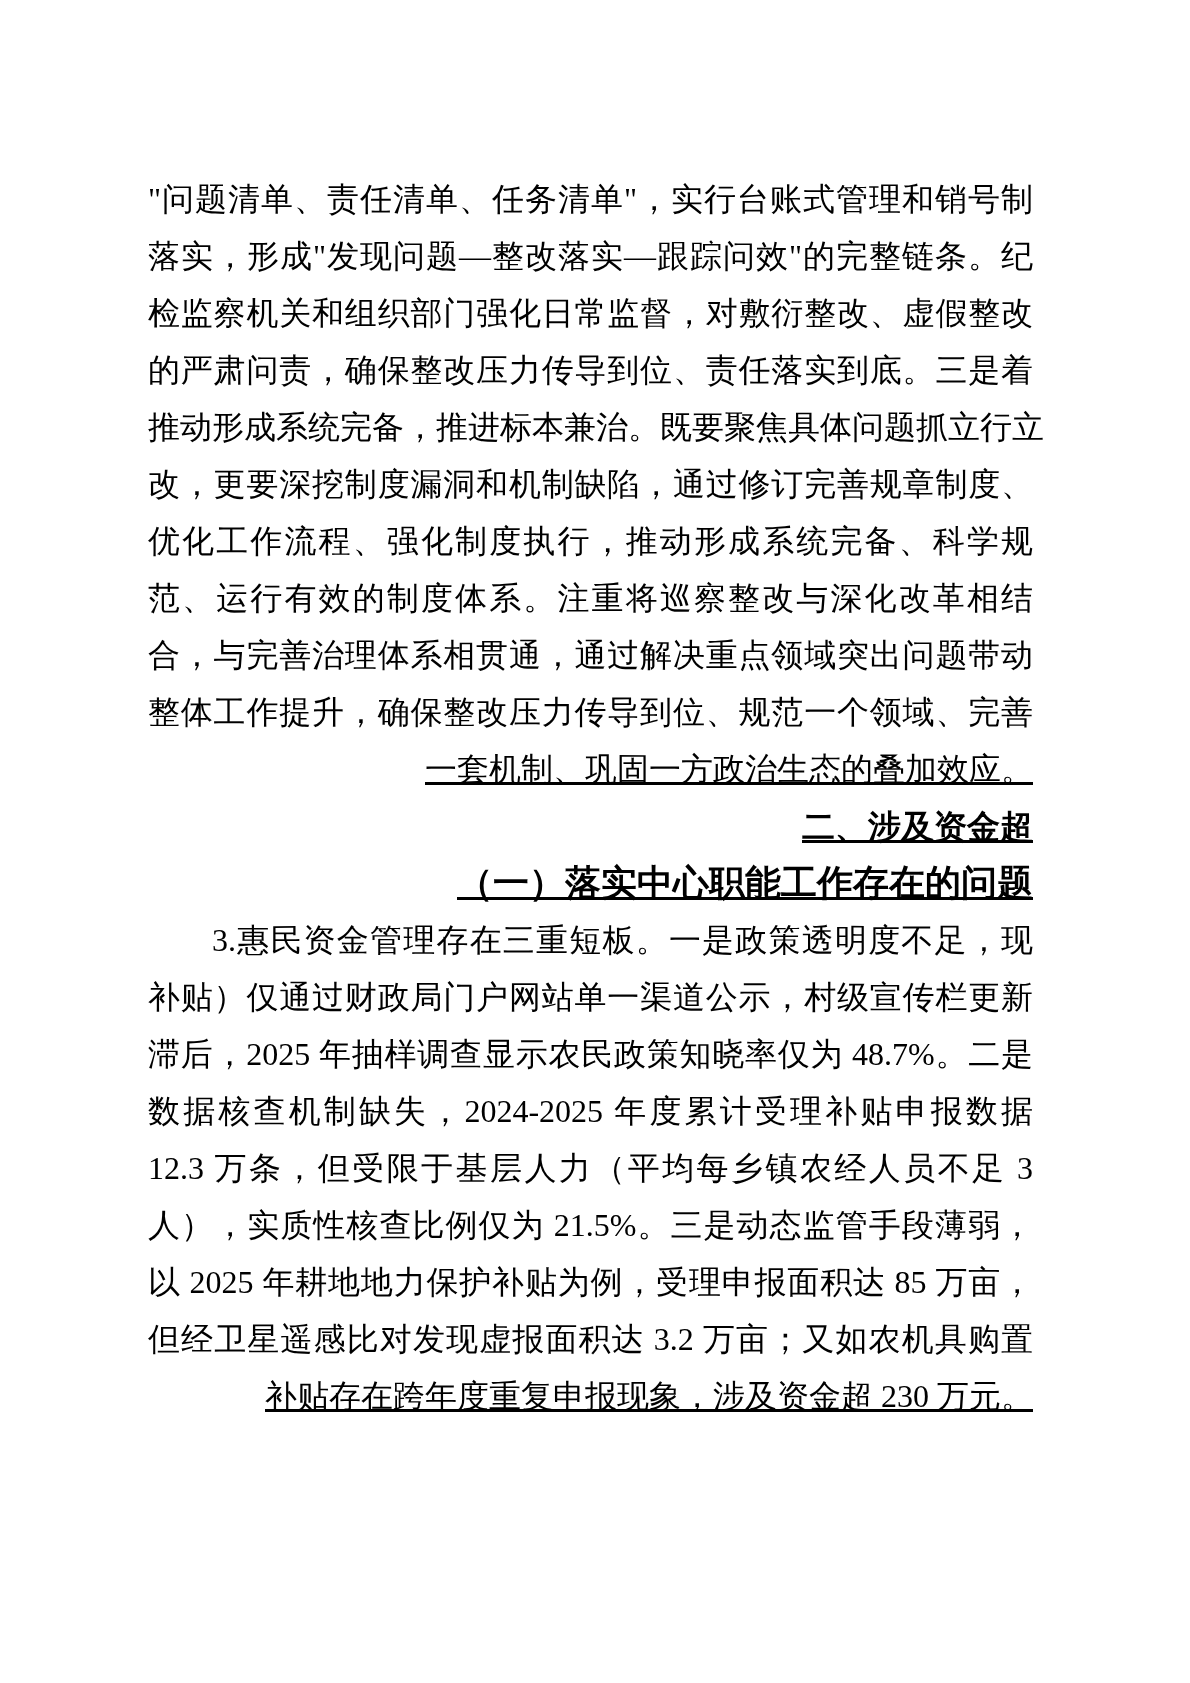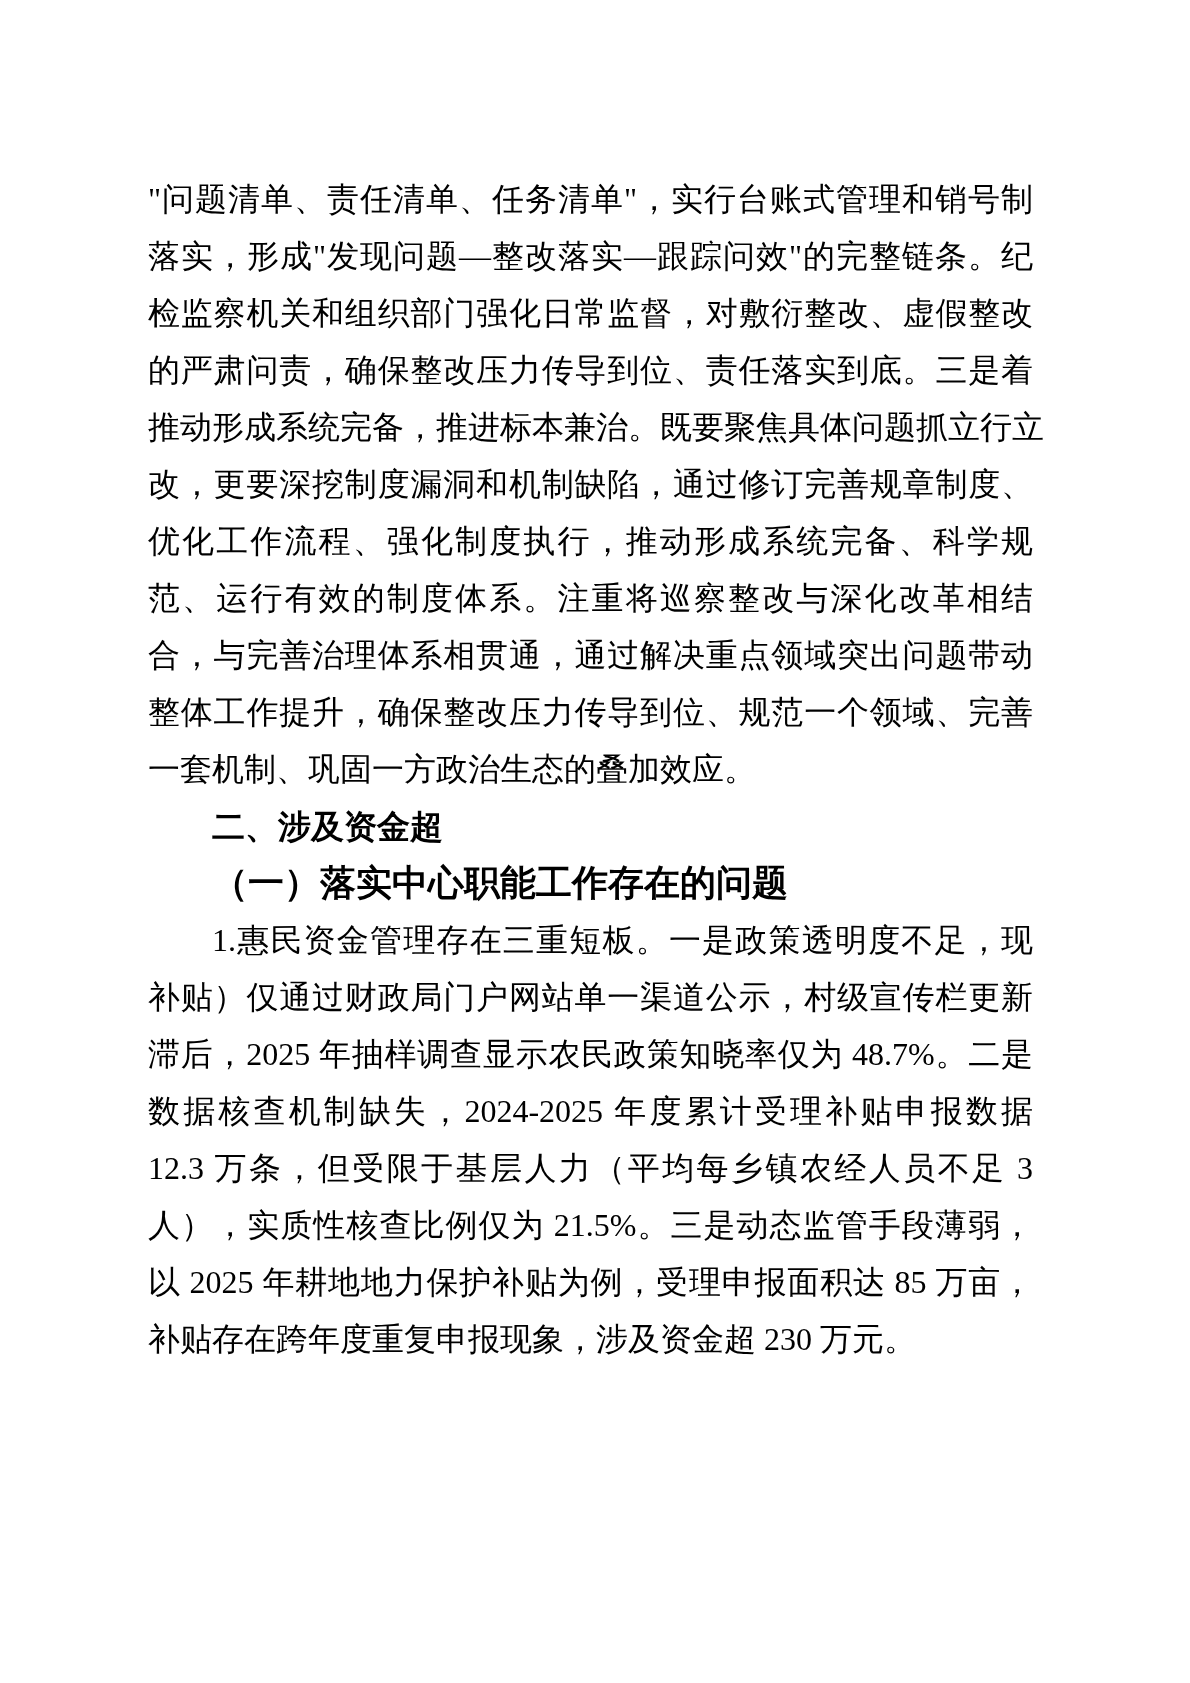--- a/index.html
+++ b/index.html
@@ -29,21 +29,22 @@
     white-space: nowrap;
     letter-spacing: 0;
   }
   
   .ln.j {
     text-align: justify;
     text-align-last: justify;
   }
   
   .ln.end {
-    text-align: left;
+    text-align: right;
+    text-decoration: underline;
   }
   
   .ln.ind {
     text-indent: 64px;
   }
   .ln.h1 {
     font-family: "Liberation Sans", "DejaVu Sans", sans-serif;
     font-weight: 700;
     font-size: 33px;
     margin: 0;
@@ -70,23 +71,24 @@
     <div class="ln j">优化工作流程、强化制度执行，推动形成系统完备、科学规</div>
     <div class="ln j">范、运行有效的制度体系。注重将巡察整改与深化改革相结</div>
     <div class="ln j">合，与完善治理体系相贯通，通过解决重点领域突出问题带动</div>
     <div class="ln j">整体工作提升，确保整改压力传导到位、规范一个领域、完善</div>
     <div class="ln end">一套机制、巩固一方政治生态的叠加效应。</div>
 
     <h2 class="ln h1 ind end">二、涉及资金超</h2>
 
     <h3 class="ln h2 ind end">（一）落实中心职能工作存在的问题</h3>
 
-    <div class="ln j ind">1.惠民资金管理存在三重短板。一是政策透明度不足，现</div>
+    <div class="ln j ind">3.惠民资金管理存在三重短板。一是政策透明度不足，现</div>
     <div class="ln j">补贴）仅通过财政局门户网站单一渠道公示，村级宣传栏更新</div>
     <div class="ln j">滞后，2025 年抽样调查显示农民政策知晓率仅为 48.7%。二是</div>
     <div class="ln j">数据核查机制缺失，2024-2025 年度累计受理补贴申报数据</div>
     <div class="ln j">12.3 万条，但受限于基层人力（平均每乡镇农经人员不足 3</div>
     <div class="ln j">人），实质性核查比例仅为 21.5%。三是动态监管手段薄弱，</div>
     <div class="ln j">以 2025 年耕地地力保护补贴为例，受理申报面积达 85 万亩，</div>
+    <div class="ln j">但经卫星遥感比对发现虚报面积达 3.2 万亩；又如农机具购置</div>
     <div class="ln end">补贴存在跨年度重复申报现象，涉及资金超 230 万元。</div>
 
   </div>
 </div>
 
 </body></html>

